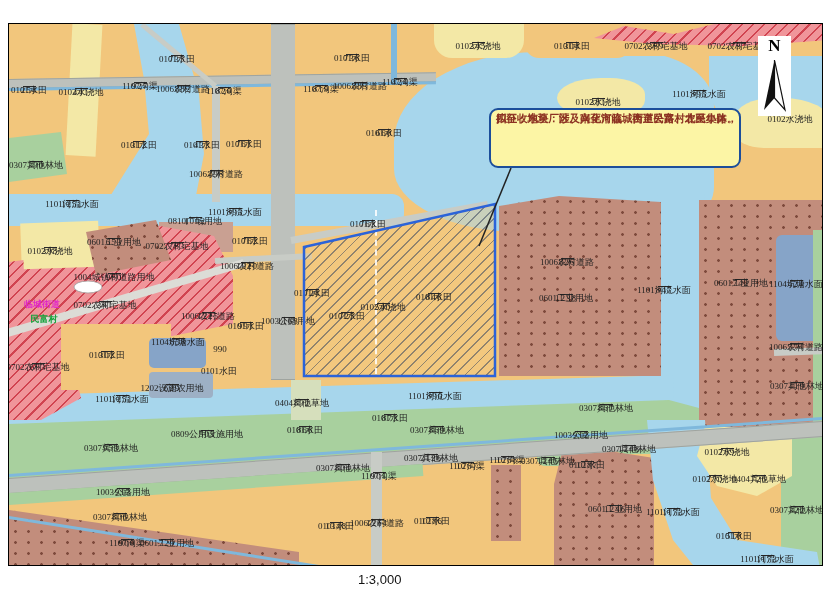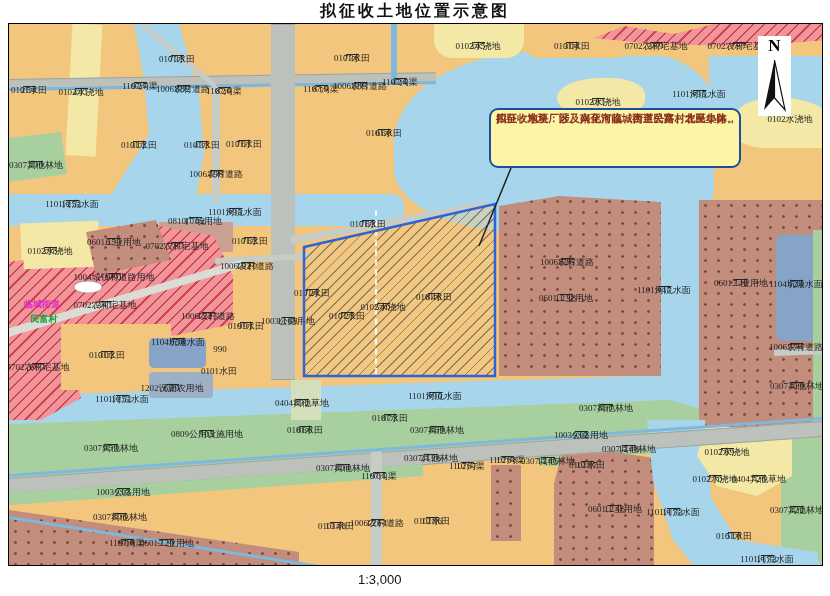--- a/index.html
+++ b/index.html
@@ -49,21 +49,20 @@
   .north .n{position:static;display:block;font-size:17px;font-weight:bold;color:#000;line-height:20px;}
   .bottombar{position:absolute;left:0;top:566px;width:830px;height:14px;background:#fff;}
   .scale{position:absolute;left:358px;top:6px;font-family:"Liberation Sans",sans-serif;
          font-size:13px;color:#111;}
   .date{position:absolute;right:26px;top:3px;font-size:15px;letter-spacing:3px;color:#111;}
 </style>
 </head>
 <body>
 
 <div class="page">
-  <div class="title">拟征收土地位置示意图</div>
 
   <div class="map">
 
     <div class="pale" style="left:60px;top:0;width:30px;height:132px;transform:rotate(3deg);"></div>
 
     <div class="water" style="left:95px;top:0;width:120px;height:182px;clip-path:polygon(30px 0,75px 0,95px 70px,100px 130px,90px 182px,0 182px,45px 110px,40px 55px);"></div>
     <div class="water" style="left:-5px;top:170px;width:400px;height:32px;border-radius:0 12px 12px 0;"></div>
     <div class="water" style="left:385px;top:28px;width:320px;height:180px;border-radius:45% 25% 20% 40% / 50% 30% 25% 35%;"></div>
     <div class="water" style="left:700px;top:18px;width:122px;height:84px;border-radius:0 0 30px 40px;"></div>
     <div class="water" style="left:638px;top:168px;width:58px;height:240px;clip-path:polygon(10px 0,58px 0,52px 240px,0 240px,14px 120px);"></div>

